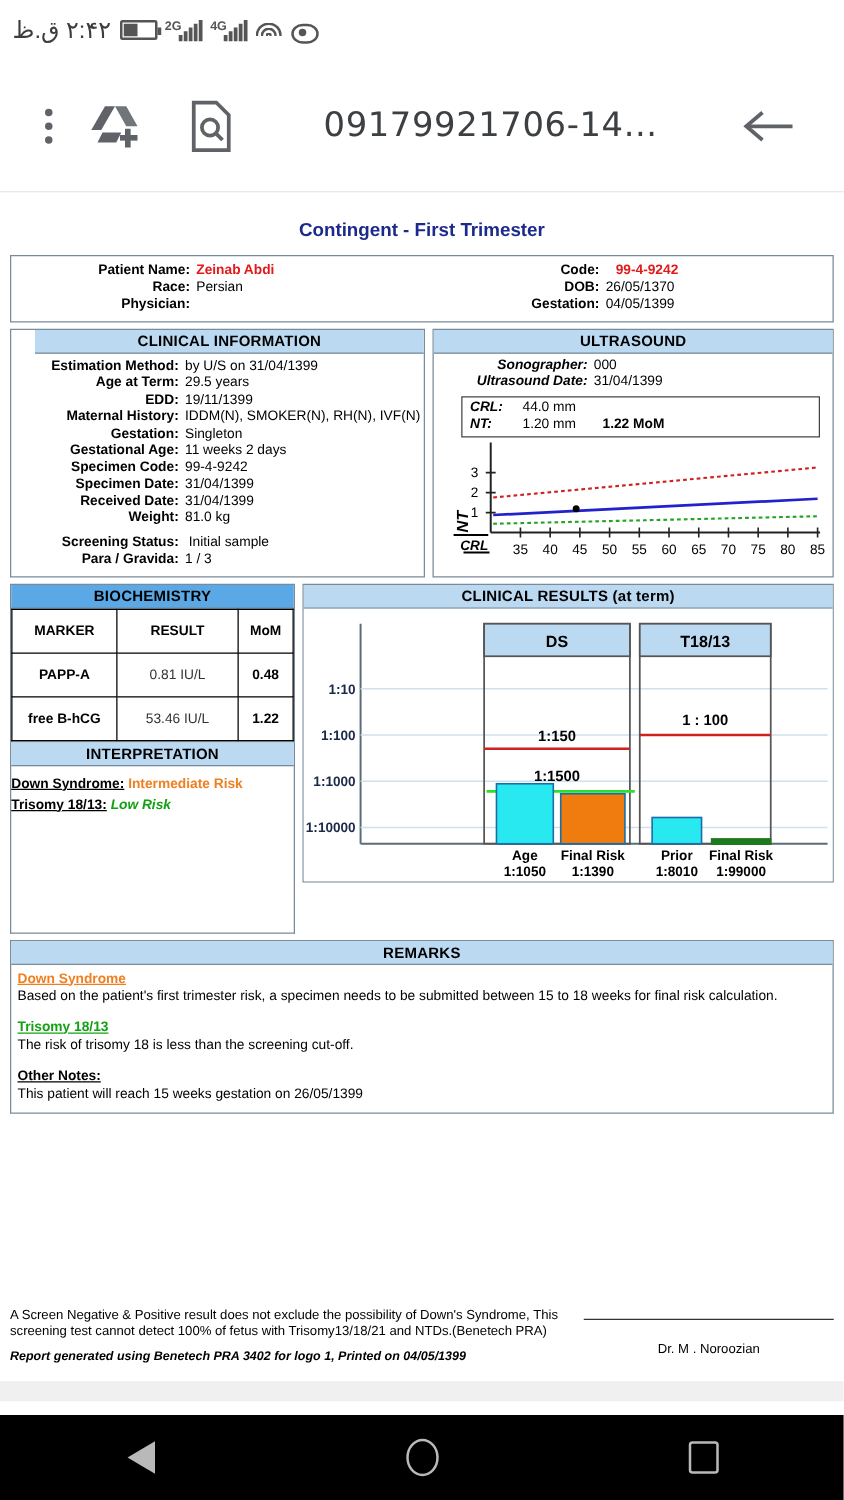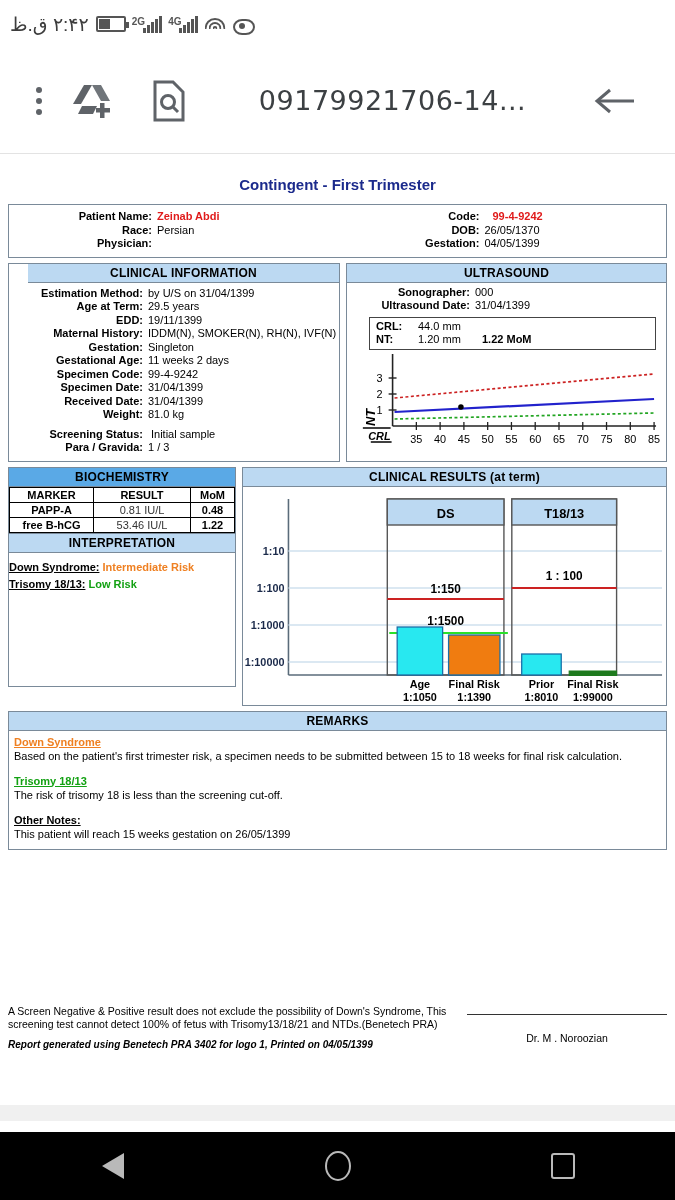--- a/index.html
+++ b/index.html
@@ -69,41 +69,41 @@
     font-weight:bold; font-size:12px; padding:2px 0; letter-spacing:.2px;
   }
 
   .ci { width:332px;padding-left:19px; }
   .ci .body { padding:4px 0 6px 0; font-size:11px; }
   .ci .kv .k { width:120px; }
 
   .us { flex:1; }
   .us .body { padding:3px 0 4px 0; font-size:11px; }
   .us .kv { justify-content:flex-start; }
-  .us .kv .k { width:128px; }
+  .us .kv .k { width:128px;font-style:italic; }
 
   .ntbox { border:1px solid #444; margin:4px 10px 2px 22px; padding:2px 6px; font-size:11px;}
   .ntbox .kv .k { width:34px; text-align:left; }
   .bold { font-weight:bold; }
 
   .ntchart { position:relative; height:96px; margin: 2px 4px 2px 2px; }
 
   
   .row3 { display:flex; gap:6px; margin-top:5px; align-items:flex-start; }
   .bio { width:228px; }
   .biotbl { width:100%; border-collapse:collapse; font-size:11px; }
-  .biotbl th, .biotbl td { border:1px solid #000; padding:1px 2px; text-align:center; }
+  .biotbl th, .biotbl td { border:1px solid #000; padding:11px 2px; text-align:center; }
   .biotbl th { font-weight:bold; }
   .biotbl td.marker { font-weight:bold; }
   .biotbl td.res { color:#333; }
   .biotbl td.mom { font-weight:bold; }
   .interp .body { padding:6px 0 8px 0; font-size:11px; text-align:left; line-height:17px;}
   .ul { text-decoration:underline; font-weight:bold; }
   .orange { color:#ef8022; font-weight:bold; }
-  .green { color:#13a113; font-weight:bold; }
+  .green { color:#13a113; font-weight:bold;font-style:italic; }
 
   .res-panel { flex:1; }
   .reschart { position:relative; height:218px; background:#fff; }
 
   
   .remarks { margin-top:5px; }
   .rm-body { padding:4px 5px 8px 5px; font-size:11px; line-height:14px; }
   .rm-h-orange { color:#ef8022; font-weight:bold; text-decoration:underline; display:inline-block;}
   .rm-h-green { color:#13a113; font-weight:bold; text-decoration:underline; display:inline-block;}
   .rm-h-black { color:#000; font-weight:bold; text-decoration:underline; display:inline-block;}

